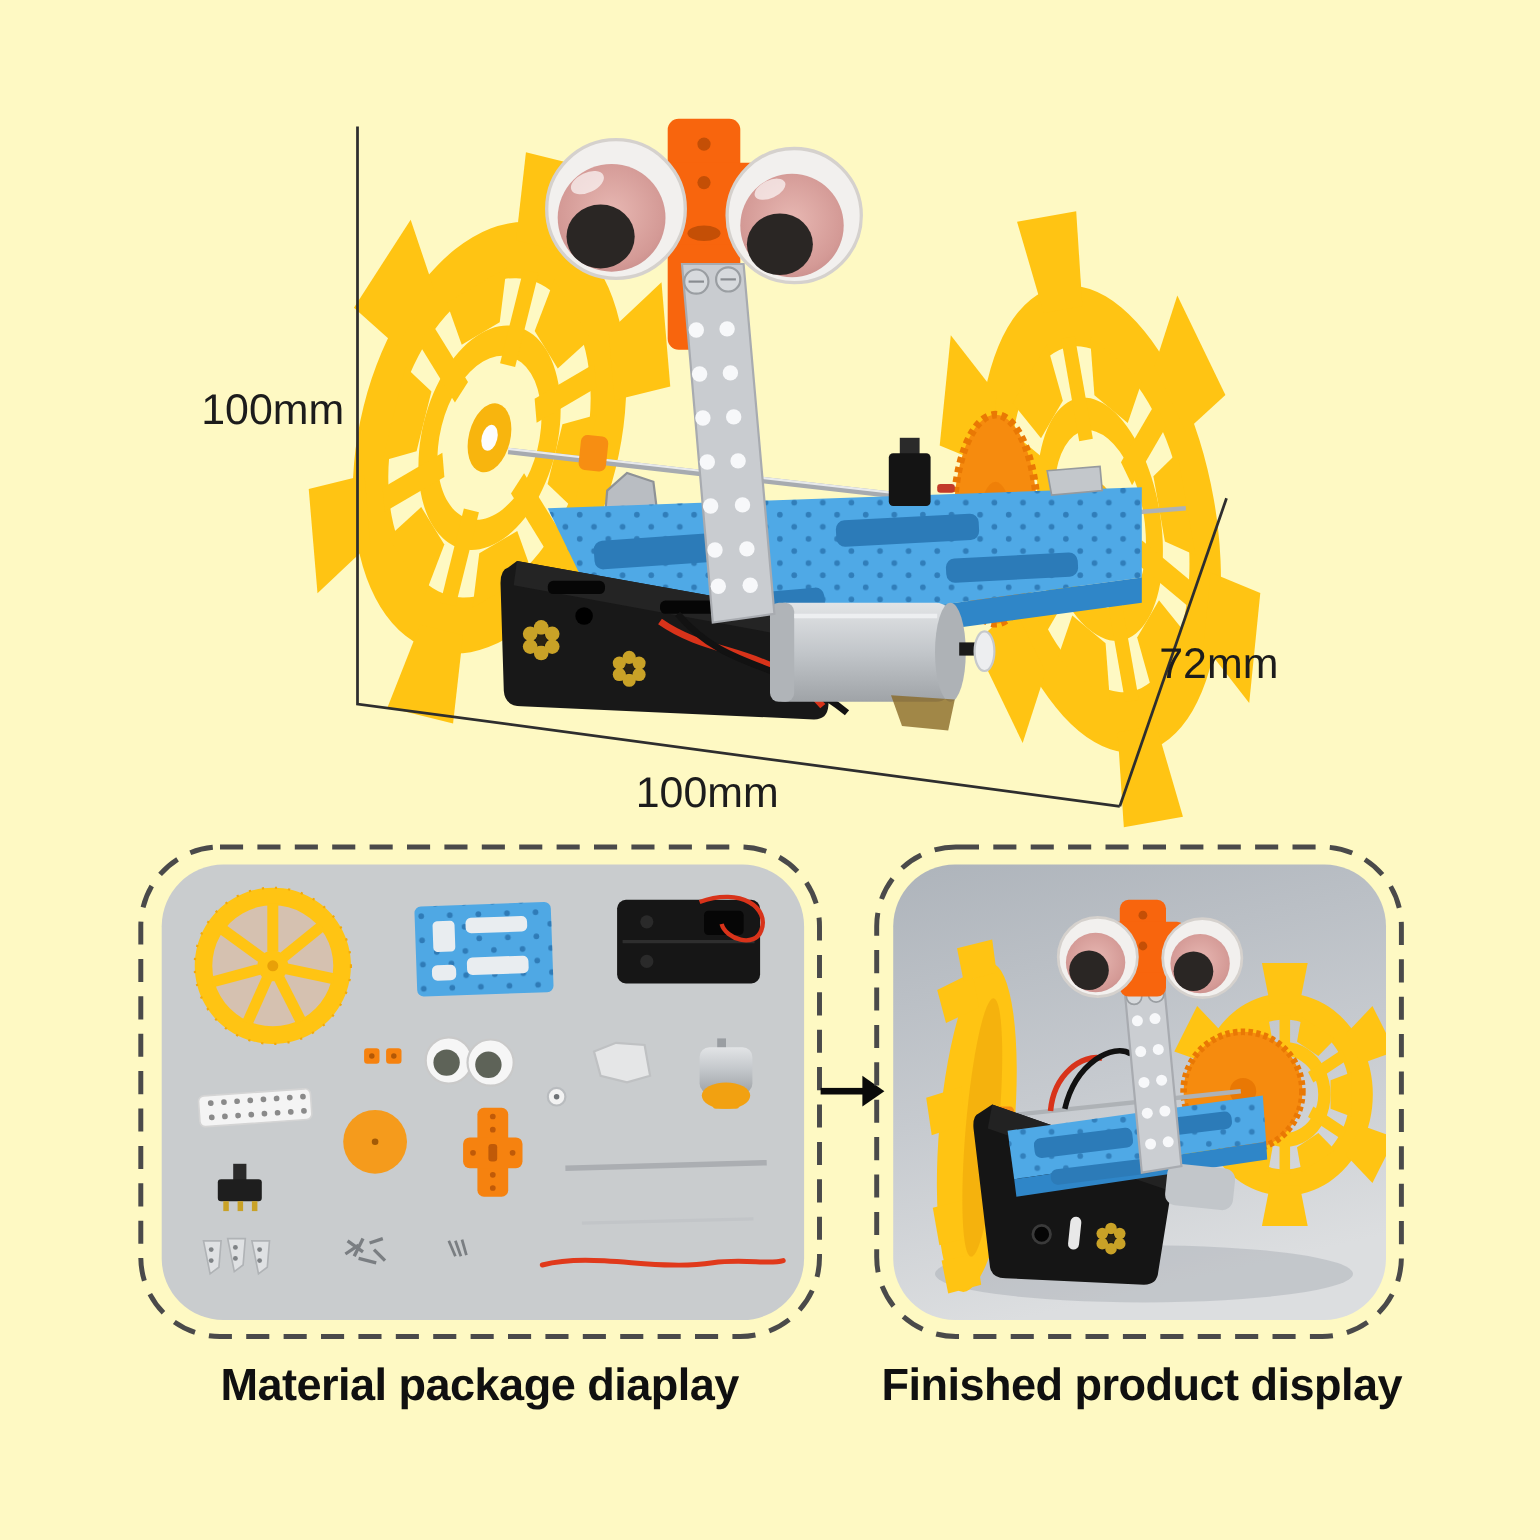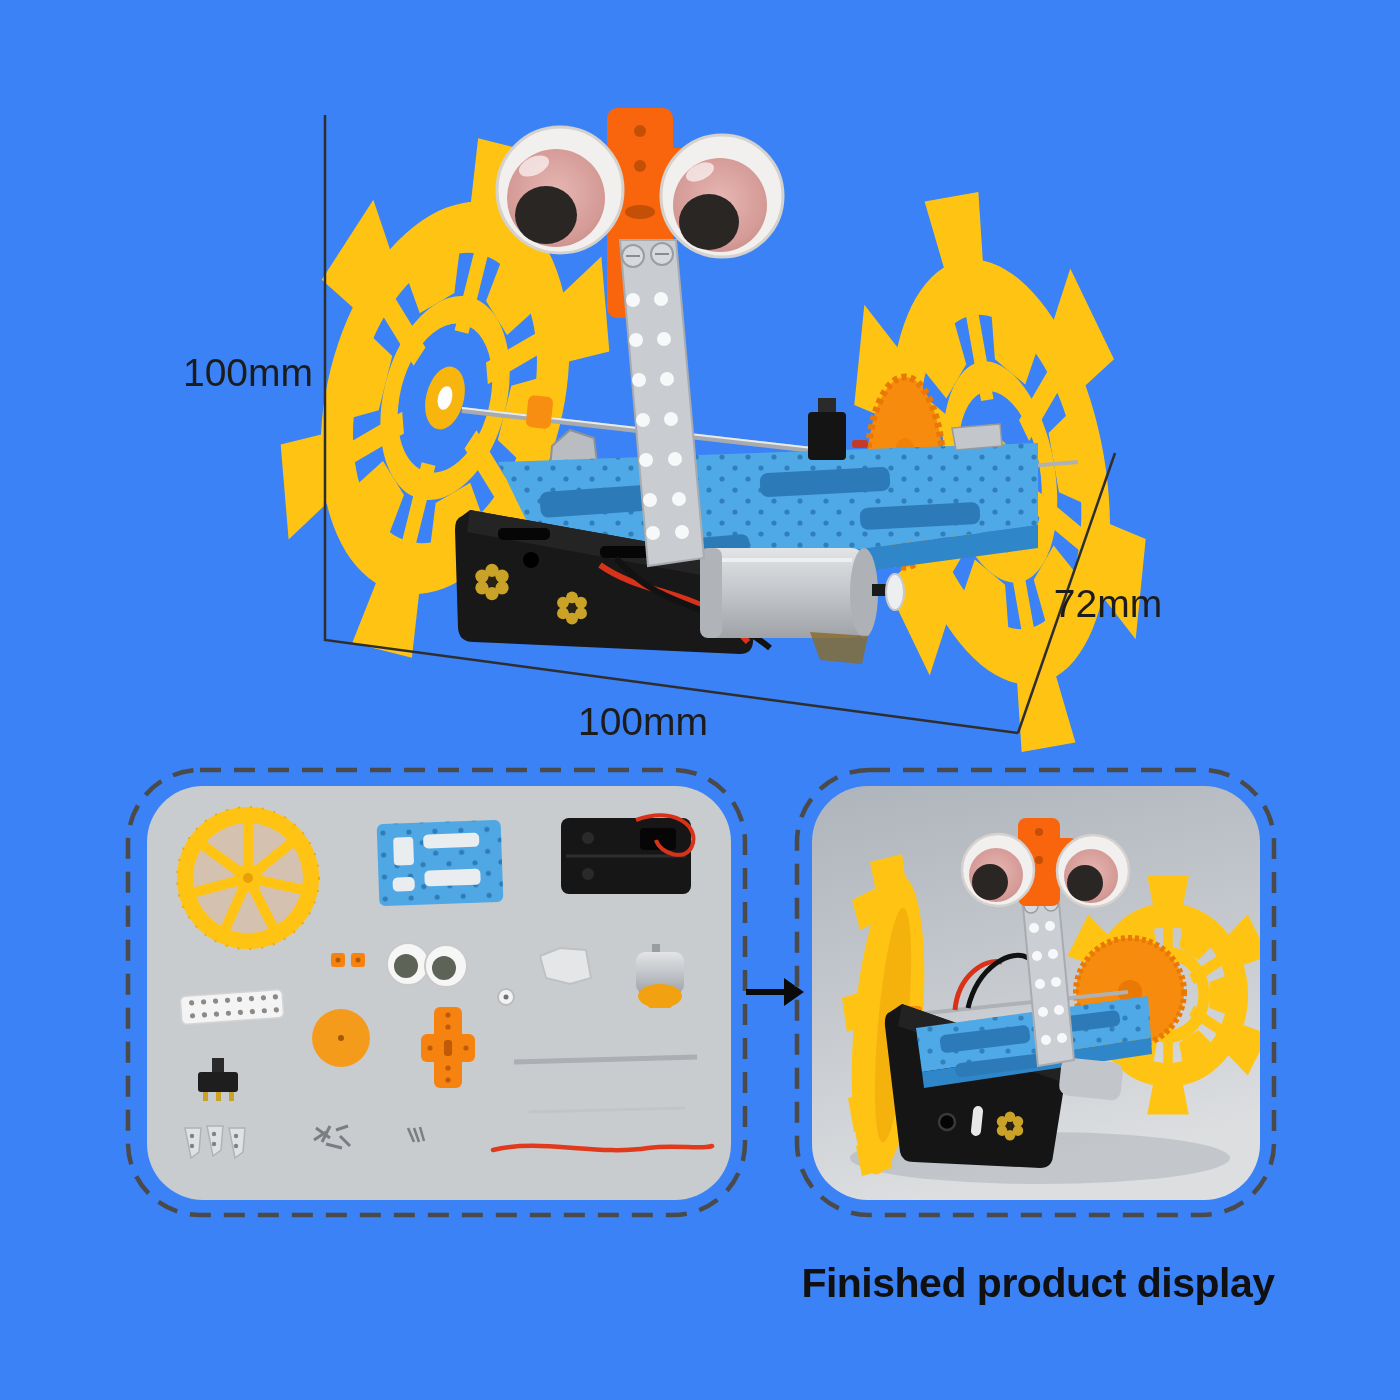--- a/index.html
+++ b/index.html
@@ -1,17 +1,17 @@
 <!DOCTYPE html>
 <html><head>
 <meta charset="utf-8">
 <style>
   html,body{margin:0;padding:0;background:#fff;}
   .canvas{
-    position:relative;width:1400px;height:1400px;background:#3b82f6;
+    position:relative;width:1400px;height:1400px;background:#fef9c3;
     font-family:"Liberation Sans", sans-serif;overflow:hidden;
   }
   svg.stage{position:absolute;left:0;top:0;}
   .dim-label{
     position:absolute;color:#1c1c1c;font-size:39px;font-weight:400;
     text-align:center;letter-spacing:0px;line-height:1.1;
     font-family:"Liberation Sans", sans-serif;
   }
   .caption{
     position:absolute;color:#101010;font-size:41px;font-weight:700;
@@ -464,16 +464,17 @@
     </g>
   </g>
 </svg>
 
 <div class="dim-label" style="left:168px;top:352px;width:160px;">100mm</div>
 
 <div class="dim-label" style="left:1034px;top:583px;width:148px;">72mm</div>
 
 <div class="dim-label" style="left:553px;top:701px;width:180px;">100mm</div>
 
-
-<div class="caption" style="left:788px;top:1237px;width:500px;margin-top:24px;">Finished product display</div>
+<div class="caption" style="left:186px;top:1237px;width:500px;">Material package diaplay</div>
+
+<div class="caption" style="left:788px;top:1237px;width:500px;">Finished product display</div>
 
 </div>
 
 </body></html>

